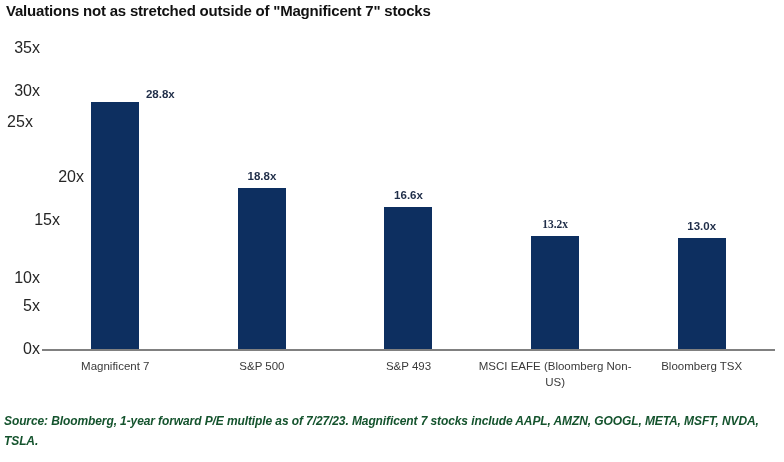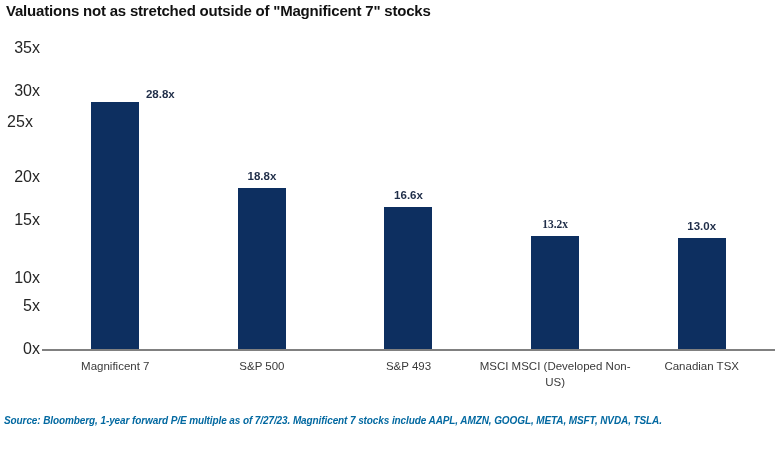--- a/index.html
+++ b/index.html
@@ -98,42 +98,42 @@
     text-align: center;
     line-height: 16px;
   }
 
   
   #source-note {
     position: absolute;
     left: 4px;
     top: 411px;
     width: 772px;
-    font-size: 10px;
+    font-size: 12px;
     font-style: italic;
     font-weight: bold;
-    color: #0369a1;
+    color: #14532d;
     line-height: 20px;
     letter-spacing: -0.1px;
   }
 </style>
 </head>
 <body>
 
 <div id="page">
 
   <div id="chart-title">Valuations not as stretched outside of "Magnificent 7" stocks</div>
 
   <div id="plot">
     <div id="y-axis">
         <div class="y-tick" style="top: 343px;">0x</div>
         <div class="y-tick" style="top: 300px;">5x</div>
         <div class="y-tick" style="top: 272px;">10x</div>
-        <div class="y-tick" style="top: 214px;">15x</div>
-        <div class="y-tick" style="top: 171px;">20x</div>
+        <div class="y-tick" style="top: 214px; padding-left: 20px;">15x</div>
+        <div class="y-tick" style="top: 171px; padding-left: 44px;">20x</div>
         <div class="y-tick" style="top: 116px; text-align: center;">25x</div>
         <div class="y-tick" style="top: 85px;">30x</div>
         <div class="y-tick" style="top: 42px;">35x</div>
       </div>
     <div id="bars">
         <div class="bar-slot" style="left: 42px; width: 146.6px;">
           <div class="bar" style="height: 247.68px; background: rgb(13, 47, 96);"></div>
           <div class="bar-value" style="bottom: 250px; margin-left: 45px;">28.8x</div>
         </div>
         <div class="bar-slot" style="left: 188.6px; width: 146.6px;">
@@ -151,20 +151,20 @@
         <div class="bar-slot" style="left: 628.4px; width: 146.6px;">
           <div class="bar" style="height: 111.8px; background: rgb(13, 47, 96);"></div>
           <div class="bar-value" style="bottom: 117.8px; margin-top: 43px;">13.0x</div>
         </div>
       </div>
     <div id="axis-line"></div>
     <div id="cats">
         <div class="cat-label" style="left: 36px; width: 158.6px;">Magnificent 7</div>
         <div class="cat-label" style="left: 182.6px; width: 158.6px;">S&amp;P 500</div>
         <div class="cat-label" style="left: 329.2px; width: 158.6px;">S&amp;P 493</div>
-        <div class="cat-label" style="left: 475.8px; width: 158.6px;">MSCI MSCI (Developed Non-US)</div>
-        <div class="cat-label" style="left: 622.4px; width: 158.6px;">Canadian TSX</div>
+        <div class="cat-label" style="left: 475.8px; width: 158.6px;">MSCI EAFE (Bloomberg Non-US)</div>
+        <div class="cat-label" style="left: 622.4px; width: 158.6px;">Bloomberg TSX</div>
       </div>
   </div>
 
   <div id="source-note">Source: Bloomberg, 1-year forward P/E multiple as of 7/27/23. Magnificent 7 stocks include AAPL, AMZN, GOOGL, META, MSFT, NVDA, TSLA.</div>
 
 </div>
 
 </body></html>

